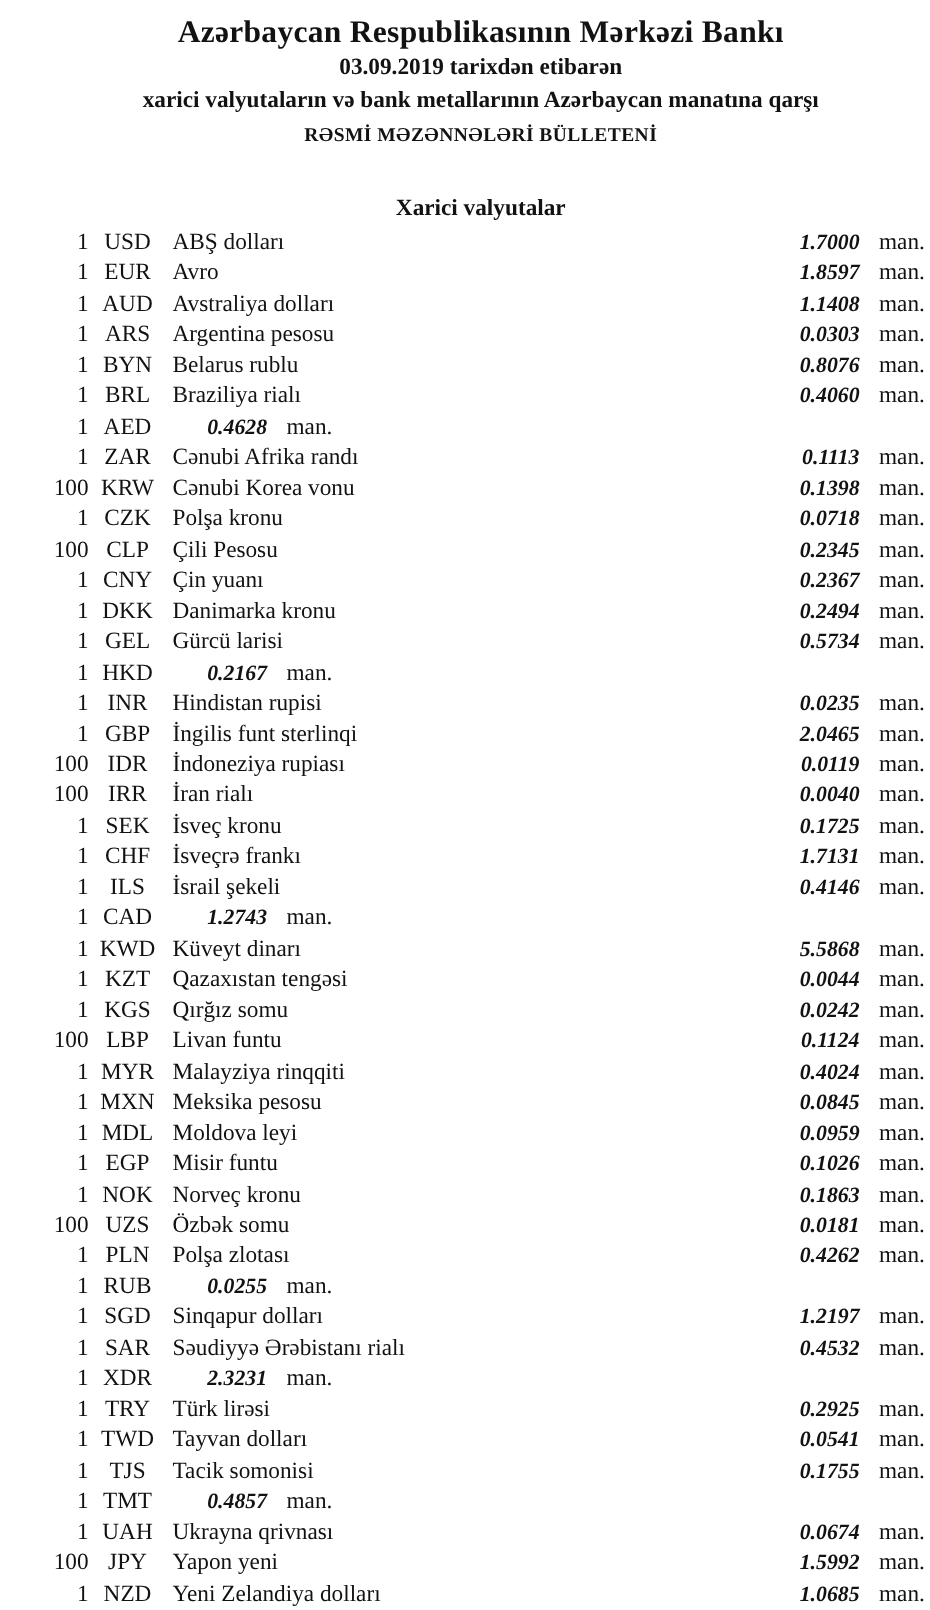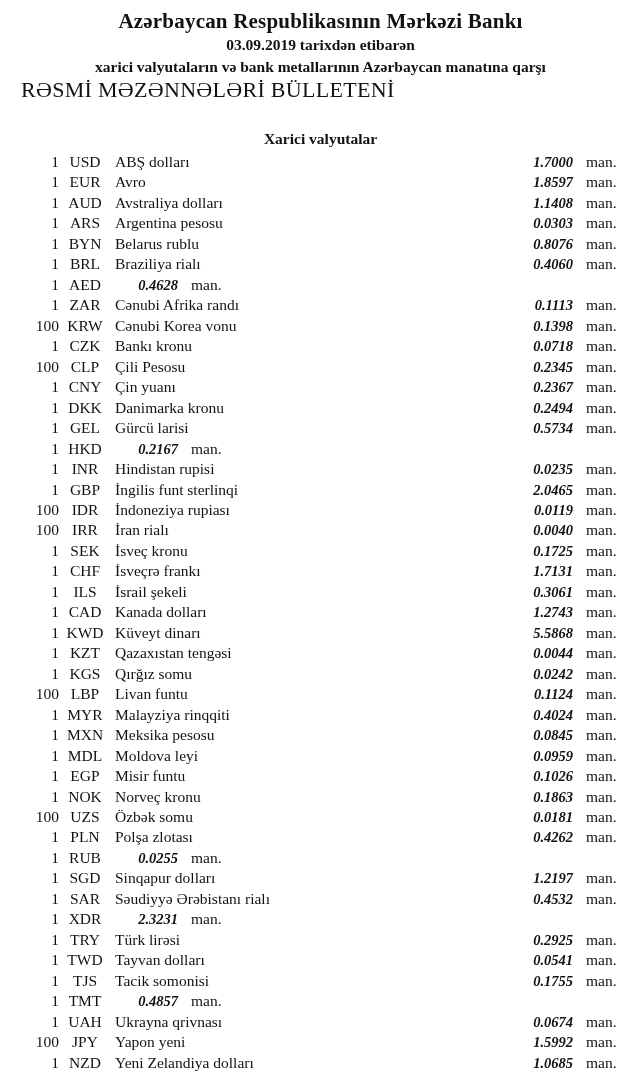--- a/index.html
+++ b/index.html
@@ -22,22 +22,23 @@
     white-space: nowrap;
   }
   .hdr-line {
     font-size: 15.5px;
     font-weight: bold;
     text-align: center;
     line-height: 22px;
     white-space: nowrap;
   }
   .bulletin-title {
-    font-size: 22px;
-    font-weight: normal;
+    font-size: 13px;
+    font-weight: bold;
+    text-align: center;
     line-height: 23px;
     letter-spacing: 0.3px;
     white-space: nowrap;
   }
   .section-title {
     font-size: 15.5px;
     font-weight: bold;
     text-align: center;
     margin-top: 30px;
     line-height: 16px;
@@ -133,21 +134,21 @@
       <div class="row">
     <span class="qty">100</span>
     <span class="code">KRW</span>
     <span class="name">Cənubi Korea vonu</span>
     <span class="rate">0.1398</span>
     <span class="man">man.</span>
   </div>
       <div class="row">
     <span class="qty">1</span>
     <span class="code">CZK</span>
-    <span class="name">Bankı kronu</span>
+    <span class="name">Polşa kronu</span>
     <span class="rate">0.0718</span>
     <span class="man">man.</span>
   </div>
       <div class="row">
     <span class="qty">100</span>
     <span class="code">CLP</span>
     <span class="name">Çili Pesosu</span>
     <span class="rate">0.2345</span>
     <span class="man">man.</span>
   </div>
@@ -217,27 +218,26 @@
     <span class="qty">1</span>
     <span class="code">CHF</span>
     <span class="name">İsveçrə frankı</span>
     <span class="rate">1.7131</span>
     <span class="man">man.</span>
   </div>
       <div class="row">
     <span class="qty">1</span>
     <span class="code">ILS</span>
     <span class="name">İsrail şekeli</span>
-    <span class="rate">0.3061</span>
+    <span class="rate">0.4146</span>
     <span class="man">man.</span>
   </div>
       <div class="row">
     <span class="qty">1</span>
     <span class="code">CAD</span>
-    <span class="name">Kanada dolları</span>
     <span class="rate">1.2743</span>
     <span class="man">man.</span>
   </div>
       <div class="row">
     <span class="qty">1</span>
     <span class="code">KWD</span>
     <span class="name">Küveyt dinarı</span>
     <span class="rate">5.5868</span>
     <span class="man">man.</span>
   </div>

